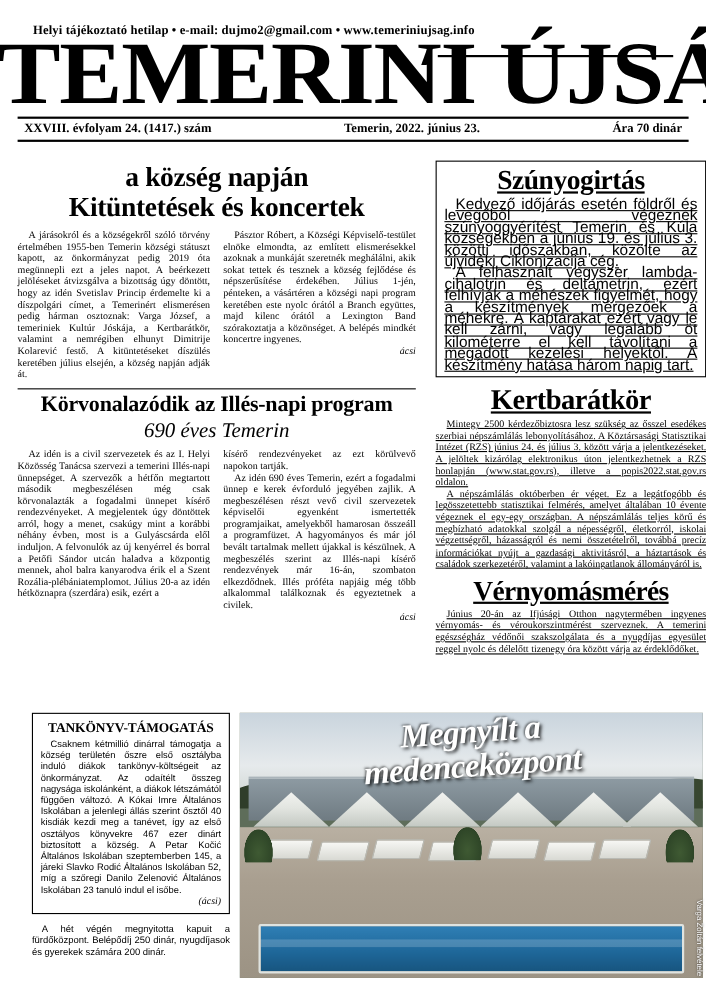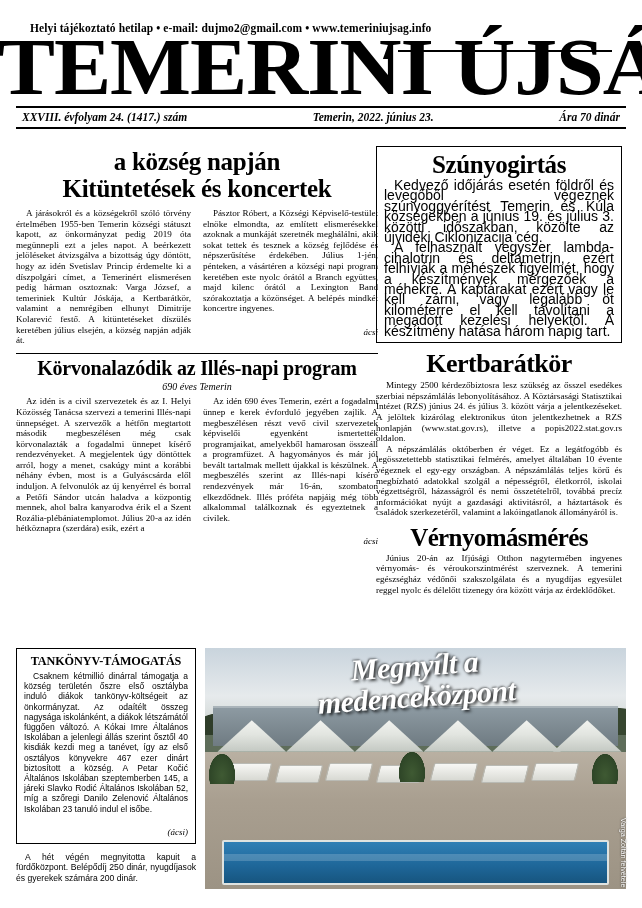--- a/index.html
+++ b/index.html
@@ -73,21 +73,20 @@
     align-items: center;
     border-top: 2px solid #000;
     border-bottom: 2.5px solid #000;
     font-weight: bold;
     font-size: 11.5px;
     padding: 3px 6px 4px 6px;
     margin-top: 2px;
     position: relative;
     z-index: 2;
     background: transparent;
-    font-style: italic;
   }
   .issue-bar .mid { flex: 1; text-align: center; }
 
   
   .headline {
     font-family: "Liberation Serif", serif;
     font-weight: bold;
     text-align: center;
     line-height: 1.08;
   }
@@ -98,21 +97,21 @@
     line-height: 10.6px;
     text-align: justify;
     text-indent: 10px;
     hyphens: auto;
   }
   p.body.cont { text-indent: 0; }
   .sig {
     font-size: 9px;
     font-style: italic;
     text-align: right;
-    margin-top: 13px;
+    margin-top: 0;
   }
   .cols2 {
     display: flex;
     gap: 12px;
   }
   .cols2 > div { flex: 1; }
 
   
   .main-left {
     position: absolute;
@@ -124,31 +123,32 @@
     font-size: 25px;
     letter-spacing: -0.3px;
     margin-bottom: 6px;
   }
   .illes-block { margin-top: 7px; }
   .illes-rule-top { border-top: 1.8px solid #000; margin-bottom: 4px; }
   .h-illes { font-size: 20px; letter-spacing: -0.2px; }
   .subhead-italic {
     text-align: center;
     font-style: italic;
-    font-size: 10px;
+    font-size: 19px;
     margin: 2px 0 4px 0;
     font-family: "Liberation Serif", serif;
   }
 
   
   .right-col {
     position: absolute;
-    right: 20px;
+    right: 0;
     top: 146px;
     width: 246px;
+    text-decoration: underline;
   }
   .boxed {
     border: 1.4px solid #000;
     padding: 4px 7px 6px 7px;
     box-sizing: border-box;
   }
   .h-box {
     font-size: 25px;
     letter-spacing: -0.4px;
     margin-bottom: 2px;
@@ -168,21 +168,21 @@
   }
   .h-vern {
     font-size: 25px;
     letter-spacing: -0.6px;
     margin: 6px 0 2px 0;
   }
 
   
   .bottom {
     position: absolute;
-    left: 16px;
+    left: 29px;
     top: 648px;
     width: 610px;
   }
   .bottom-row { display: flex; gap: 9px; }
   .tankonyv {
     width: 180px;
     border: 1.3px solid #000;
     padding: 5px 7px 6px 7px;
     box-sizing: border-box;
   }
@@ -346,20 +346,21 @@
 
     <div class="illes-block">
       <div class="illes-rule-top"></div>
       <div class="headline h-illes">Körvonalazódik az Illés-napi program</div>
       <div class="subhead-italic">690 éves Temerin</div>
       <div class="cols2">
         <div>
           <p class="body">Az idén is a civil szervezetek és az I. Helyi Közösség Tanácsa szervezi a temerini Illés-napi ünnepséget. A szervezők a hétfőn megtartott második megbeszélésen még csak körvonalazták a fogadalmi ünnepet kísérő rendezvényeket. A megjelentek úgy döntöttek arról, hogy a menet, csakúgy mint a korábbi néhány évben, most is a Gulyáscsárda elől induljon. A felvonulók az új kenyérrel és borral a Petőfi Sándor utcán haladva a központig mennek, ahol balra kanyarodva érik el a Szent Rozália-plébániatemplomot. Július 20-a az idén hétköznapra (szerdára) esik, ezért a</p>
         </div>
         <div>
+          <p class="body cont">kísérő rendezvényeket az ezt körülvevő napokon tartják.</p>
           <p class="body">Az idén 690 éves Temerin, ezért a fogadalmi ünnep e kerek évforduló jegyében zajlik. A megbeszélésen részt vevő civil szervezetek képviselői egyenként ismertették programjaikat, amelyekből hamarosan összeáll a programfüzet. A hagyományos és már jól bevált tartalmak mellett újakkal is készülnek. A megbeszélés szerint az Illés-napi kísérő rendezvények már 16-án, szombaton elkezdődnek. Illés próféta napjáig még több alkalommal találkoznak és egyeztetnek a civilek.</p>
           <div class="sig">ácsi</div>
         </div>
       </div>
     </div>
   </div>
 
   <div class="right-col">
 
     <div class="boxed">

